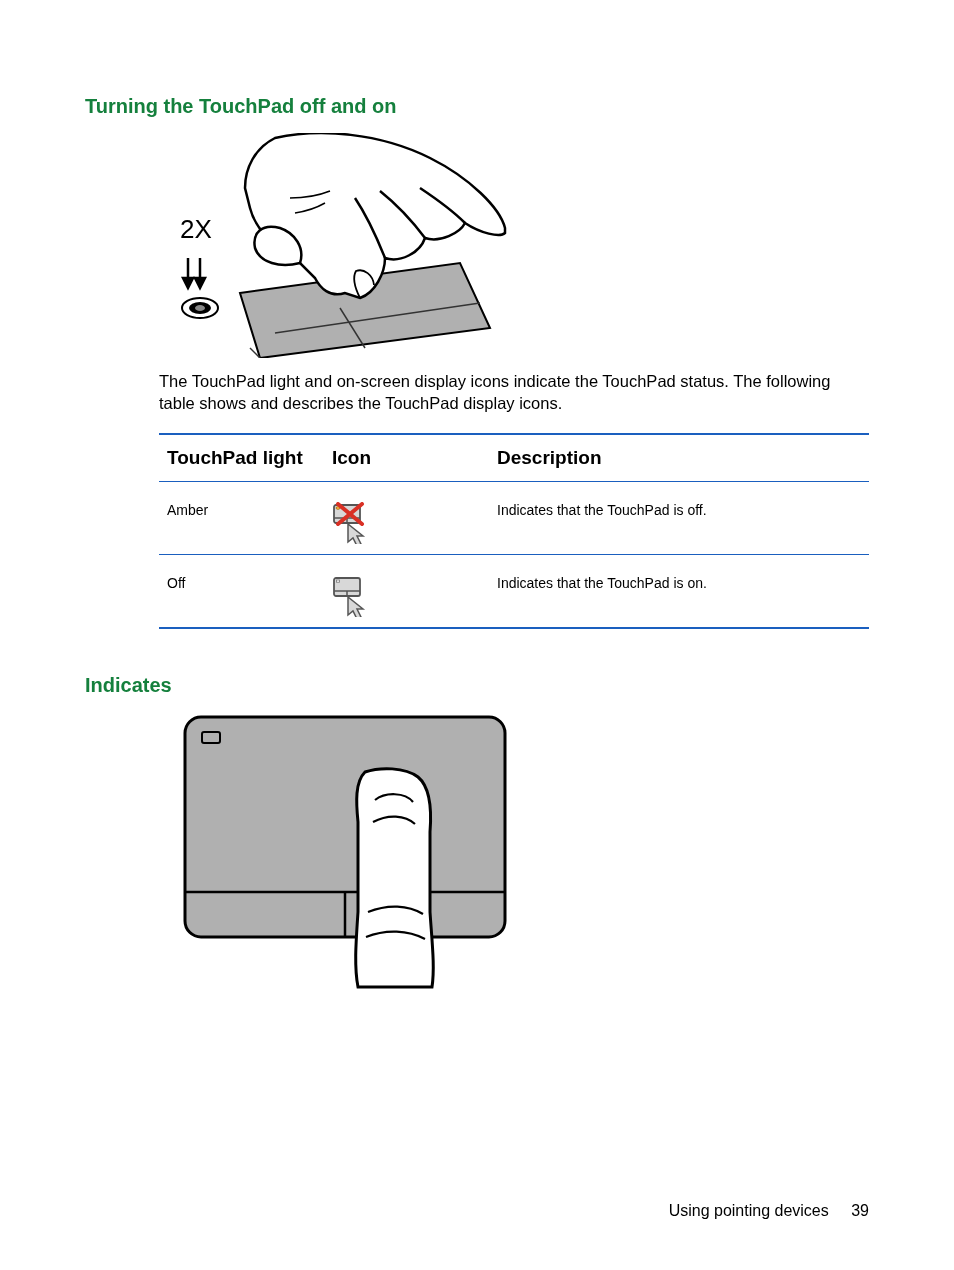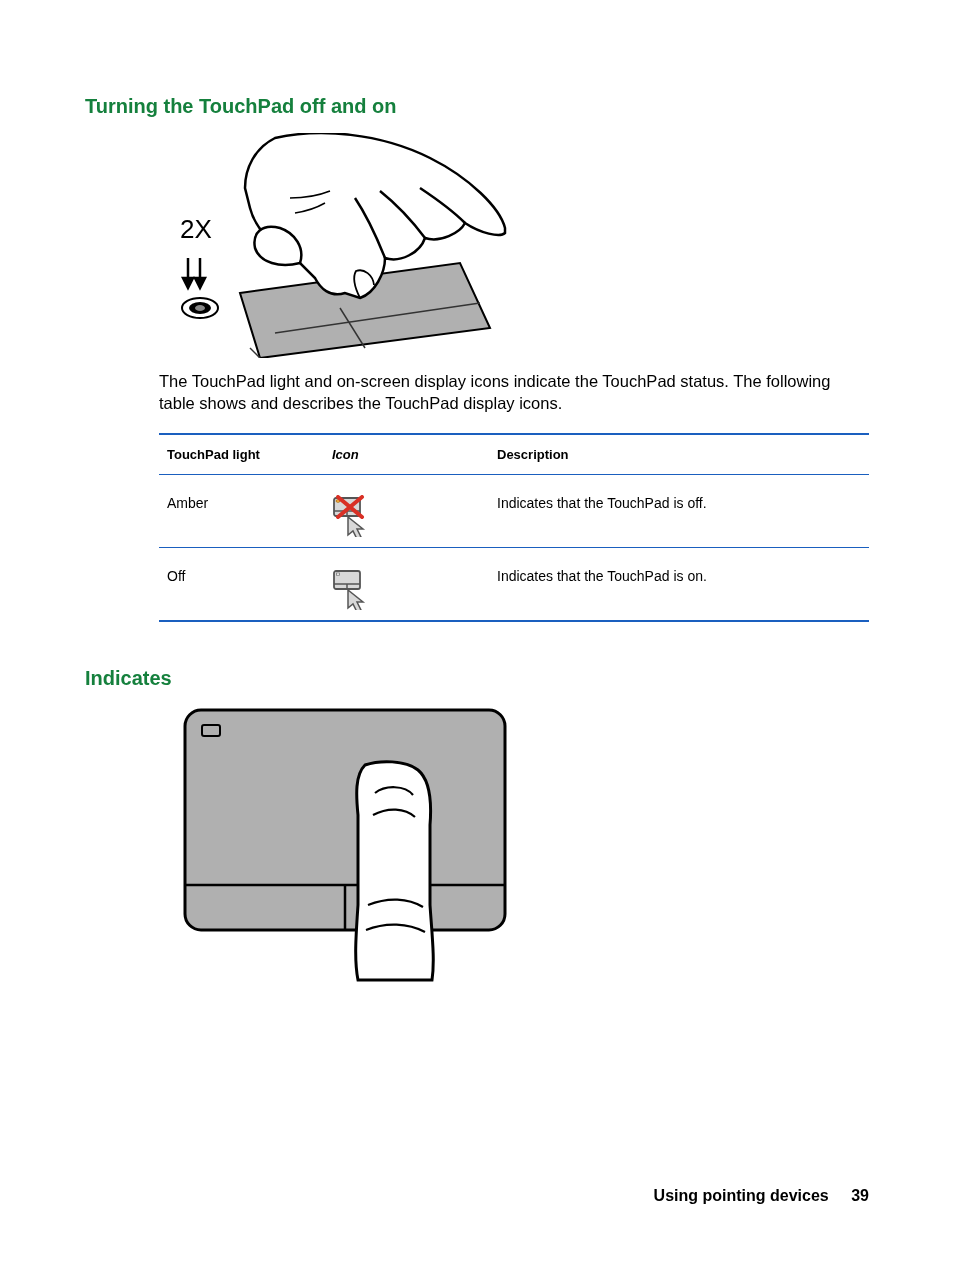--- a/index.html
+++ b/index.html
@@ -39,41 +39,40 @@
     margin-bottom: 45px;
   }
   table {
     width: 100%;
     border-collapse: collapse;
     border-top: 2.5px solid #1a5fbf;
     border-bottom: 2.5px solid #1a5fbf;
   }
   th {
     text-align: left;
-    font-size: 13px;
+    font-size: 19px;
     font-weight: bold;
     padding: 12px 8px 12px 8px;
     border-bottom: 1px solid #1a5fbf;
     vertical-align: top;
   }
   td {
     font-size: 14px;
     padding: 20px 8px 10px 8px;
     vertical-align: top;
   }
   tr.mid-border td { border-bottom: 1px solid #1a5fbf; }
   th.col-light, td.col-light { width: 165px; }
-  th.col-icon, td.col-icon { width: 165px; font-style: italic; }
+  th.col-icon, td.col-icon { width: 165px; }
   td.col-icon svg { display:block; }
   .footer {
     position: absolute;
-    bottom: 65px;
+    bottom: 50px;
     right: 85px;
     font-size: 16px;
-    font-weight: bold;
   }
   .footer .pg { margin-left: 18px; }
 </style>
 </head>
 <body>
 
 <div class="page">
 
   <h3 class="section-heading">Turning the TouchPad off and on</h3>
 

